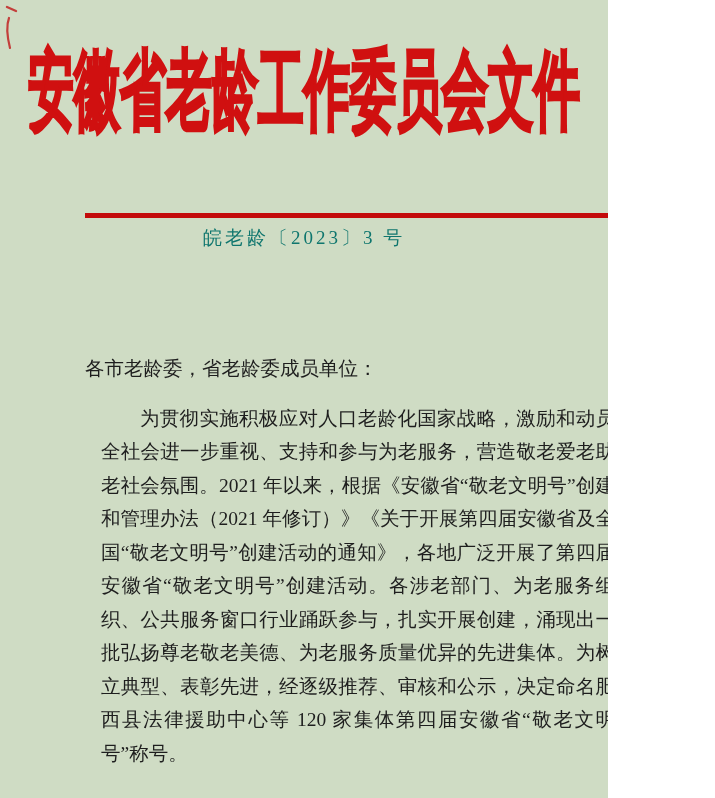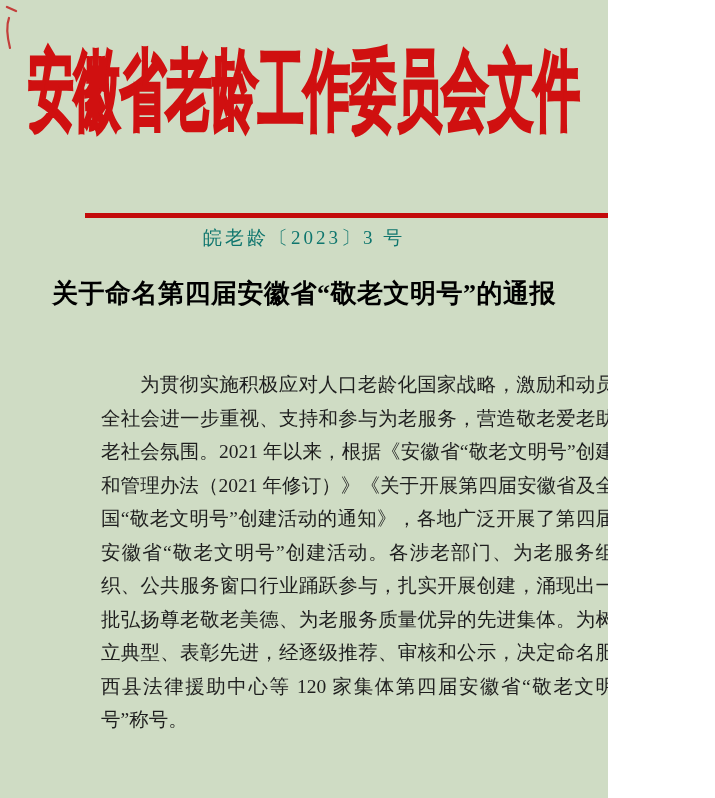--- a/index.html
+++ b/index.html
@@ -114,19 +114,19 @@
   </svg>
 
   <div class="org-title">
     <span class="stretch">安徽省老龄工作委员会文件</span>
   </div>
 
   <div class="doc-number">皖老龄〔2023〕3 号</div>
 
   <div class="red-rule"></div>
 
-  <h1 class="doc-title">关于命名第四届安徽省“敬老文明号”的通报</h1>
 
   <div class="doc-body">
+    <div class="salutation">各市老龄委，省老龄委成员单位：</div>
     <p>为贯彻实施积极应对人口老龄化国家战略，激励和动员全社会进一步重视、支持和参与为老服务，营造敬老爱老助老社会氛围。2021 年以来，根据《安徽省“敬老文明号”创建和管理办法（2021 年修订）》《关于开展第四届安徽省及全国“敬老文明号”创建活动的通知》，各地广泛开展了第四届安徽省“敬老文明号”创建活动。各涉老部门、为老服务组织、公共服务窗口行业踊跃参与，扎实开展创建，涌现出一批弘扬尊老敬老美德、为老服务质量优异的先进集体。为树立典型、表彰先进，经逐级推荐、审核和公示，决定命名肥西县法律援助中心等 120 家集体第四届安徽省“敬老文明号”称号。</p>
   </div>
 
 </div>
 
 </body></html>

